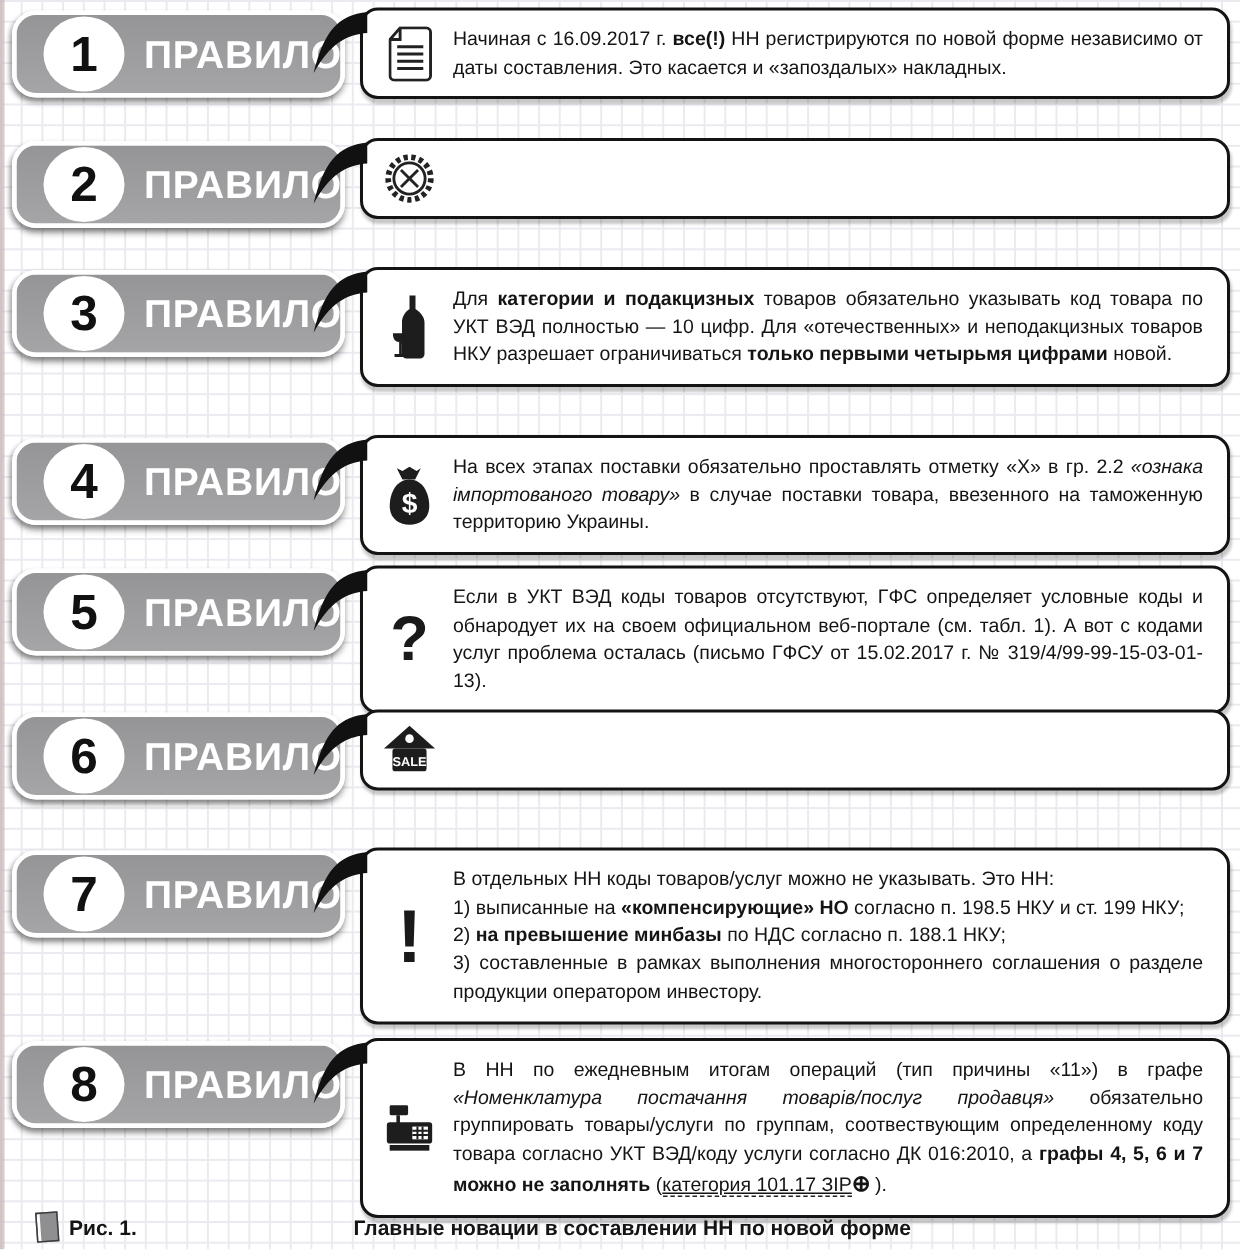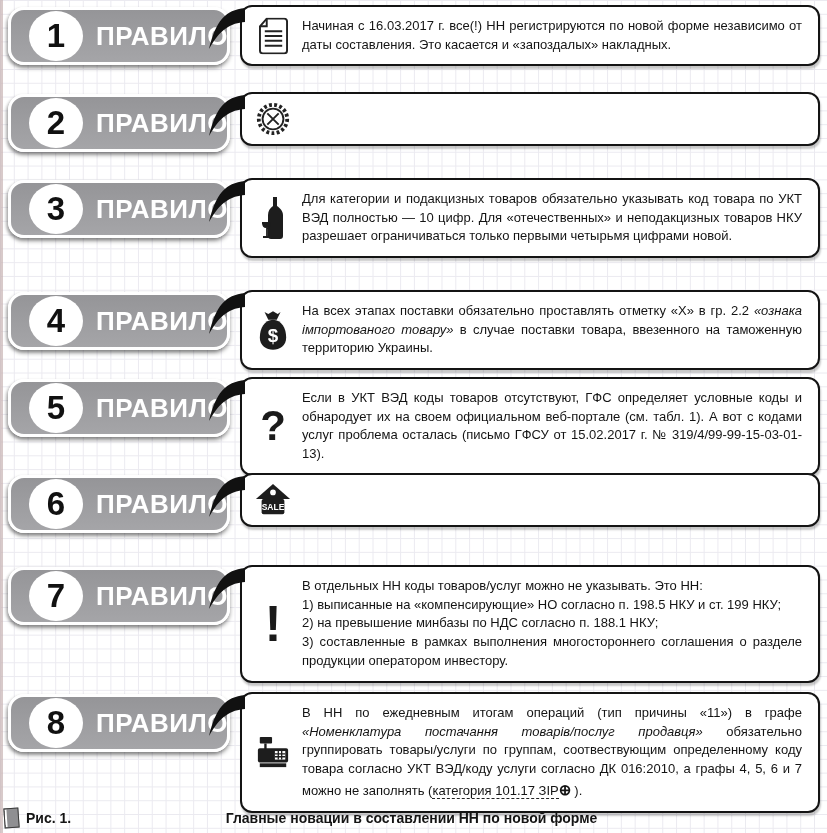--- a/index.html
+++ b/index.html
@@ -45,30 +45,30 @@
   .tail { position:absolute; left:-33px; top:0; width:36px; height:42px; }
 
   .icon-wrap {
     position:absolute; left:10px; top:50%; transform:translateY(-50%);
     width:42px; display:flex; align-items:center; justify-content:center; color:#222;
   }
   .glyph-q { font-size:42px; font-weight:bold; line-height:1; color:#1a1a1a; }
   .glyph-ex { font-size:50px; font-weight:bold; line-height:1; color:#1a1a1a; }
 
   .rule-text { width:100%; font-size:13px; line-height:1.44; text-align:justify; color:#141414; }
-  .rule-text .b { font-weight:normal; }
+  .rule-text .b { font-weight:bold; }
   .rule-text .i { font-style:italic; }
-  .rule-text .link { border-bottom:1.5px dashed #222; cursor:pointer; }
+  .rule-text .link { border-bottom:1.5px dashed #222; cursor:pointer;text-decoration:underline; }
   .rule-text .marker {
     display:inline-block; background:#1c1c1c; color:#fff; font-size:9.5px; font-weight:bold;
     border-radius:3px; padding:1.5px 4.5px; line-height:1; vertical-align:2px;
   }
   .rule-text .zoom-icon { position:relative; font-size:15px; font-weight:bold; padding-right:3px; }
 
-  .figure-caption { position:absolute; left:4px; right:8px; top:808px; height:22px; }
+  .figure-caption { position:absolute; left:24px; right:8px; top:808px; height:22px; }
   .fig-icon {
     position:absolute; left:0; top:0; width:13px; height:18px;
     background:#8f8f92; border:1.5px solid #3c3c3c; transform:rotate(-4deg);
     box-shadow:inset 2px 0 0 #fff;
   }
   .fig-label { position:absolute; left:22px; top:2px; font-weight:bold; font-size:14px; }
   .fig-title { position:absolute; left:0; right:0; top:2px; text-align:center; font-weight:bold; font-size:14px; } 
 </style>
 </head>
 <body>
@@ -90,21 +90,21 @@
           <path d="M8 1h18a3 3 0 0 1 3 3v30a3 3 0 0 1-3 3H4a3 3 0 0 1-3-3V9z" fill="#fff" stroke="#222" stroke-width="2"></path>
           <path d="M8 1v8H1" fill="none" stroke="#222" stroke-width="2"></path>
           <g stroke="#222" stroke-width="2">
             <line x1="6" y1="14" x2="24" y2="14"></line>
               <line x1="6" y1="19" x2="24" y2="19"></line>
             <line x1="6" y1="24" x2="24" y2="24"></line>
               <line x1="6" y1="29" x2="24" y2="29"></line>
           </g>
         </svg>
       </div>
-      <div class="rule-text"><span>Начиная с 16.03.2017 г. </span><span class="b">все(!)</span><span> НН регистрируются по новой форме независимо от даты составления. Это касается и «запоздалых» накладных.</span></div>
+      <div class="rule-text"><span>Начиная с 16.09.2017 г. </span><span class="b">все(!)</span><span> НН регистрируются по новой форме независимо от даты составления. Это касается и «запоздалых» накладных.</span></div>
     </div>
   </div>
 
   <div class="rule-row row2">
     <div class="badge">
       <div class="badge-num">2</div>
       <div class="badge-label">ПРАВИЛО</div>
     </div>
     <div class="bubble">
       <svg class="tail" viewBox="0 0 36 42">

